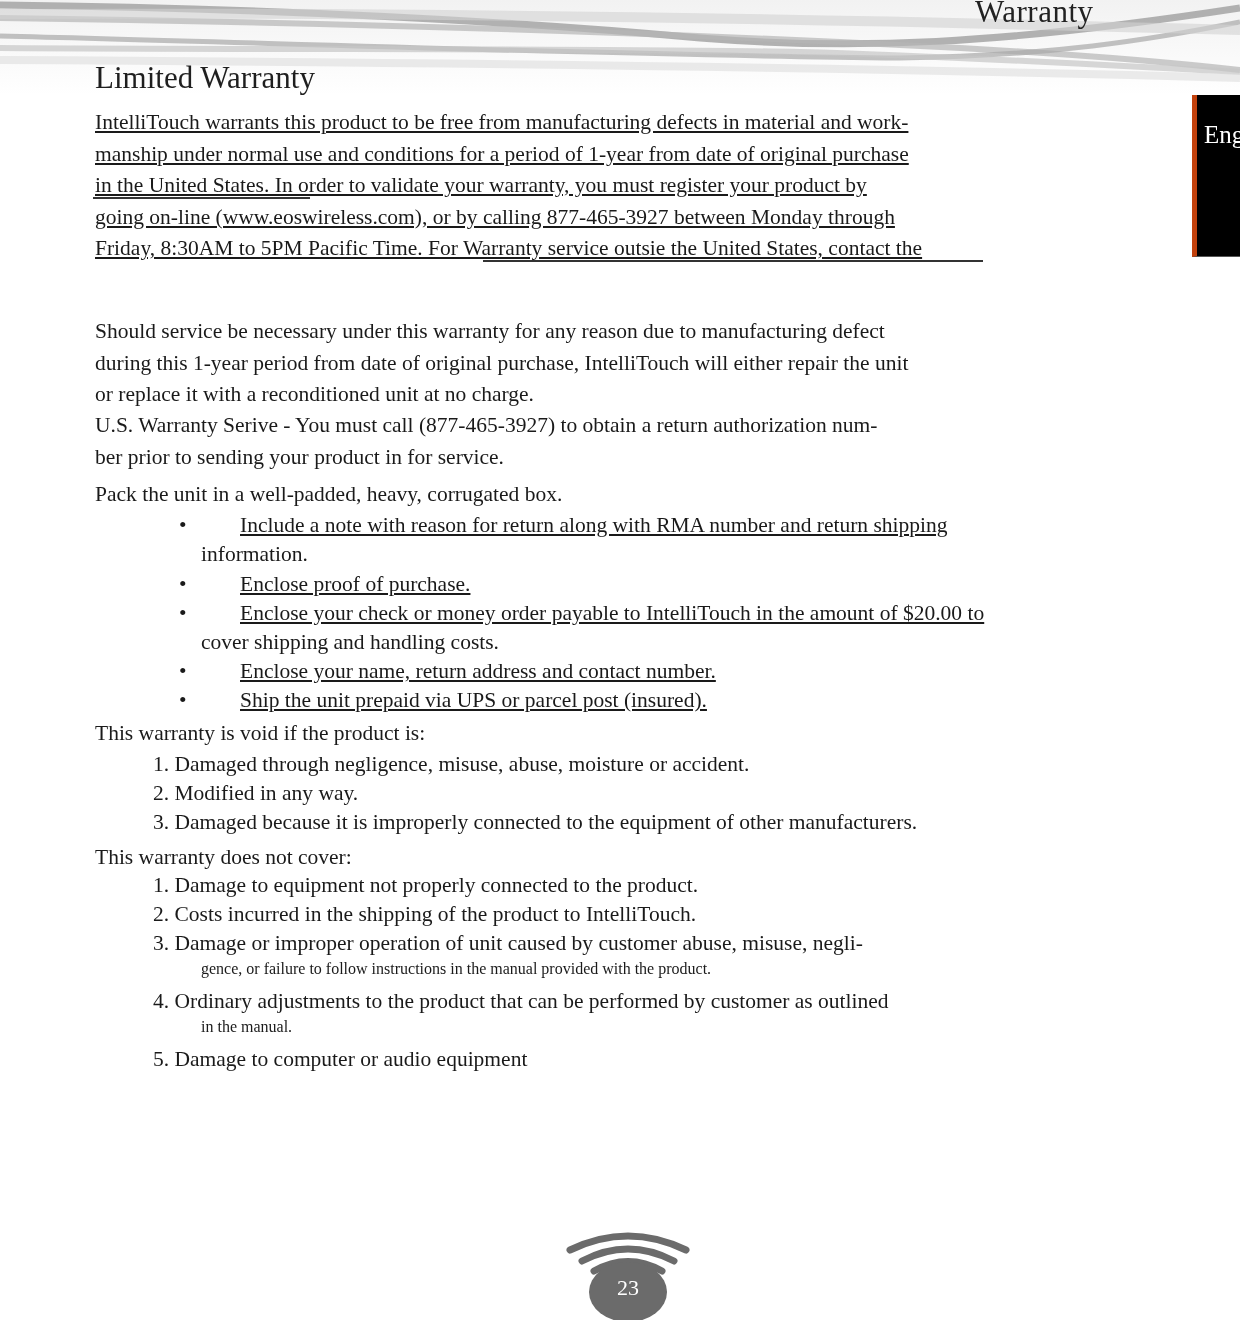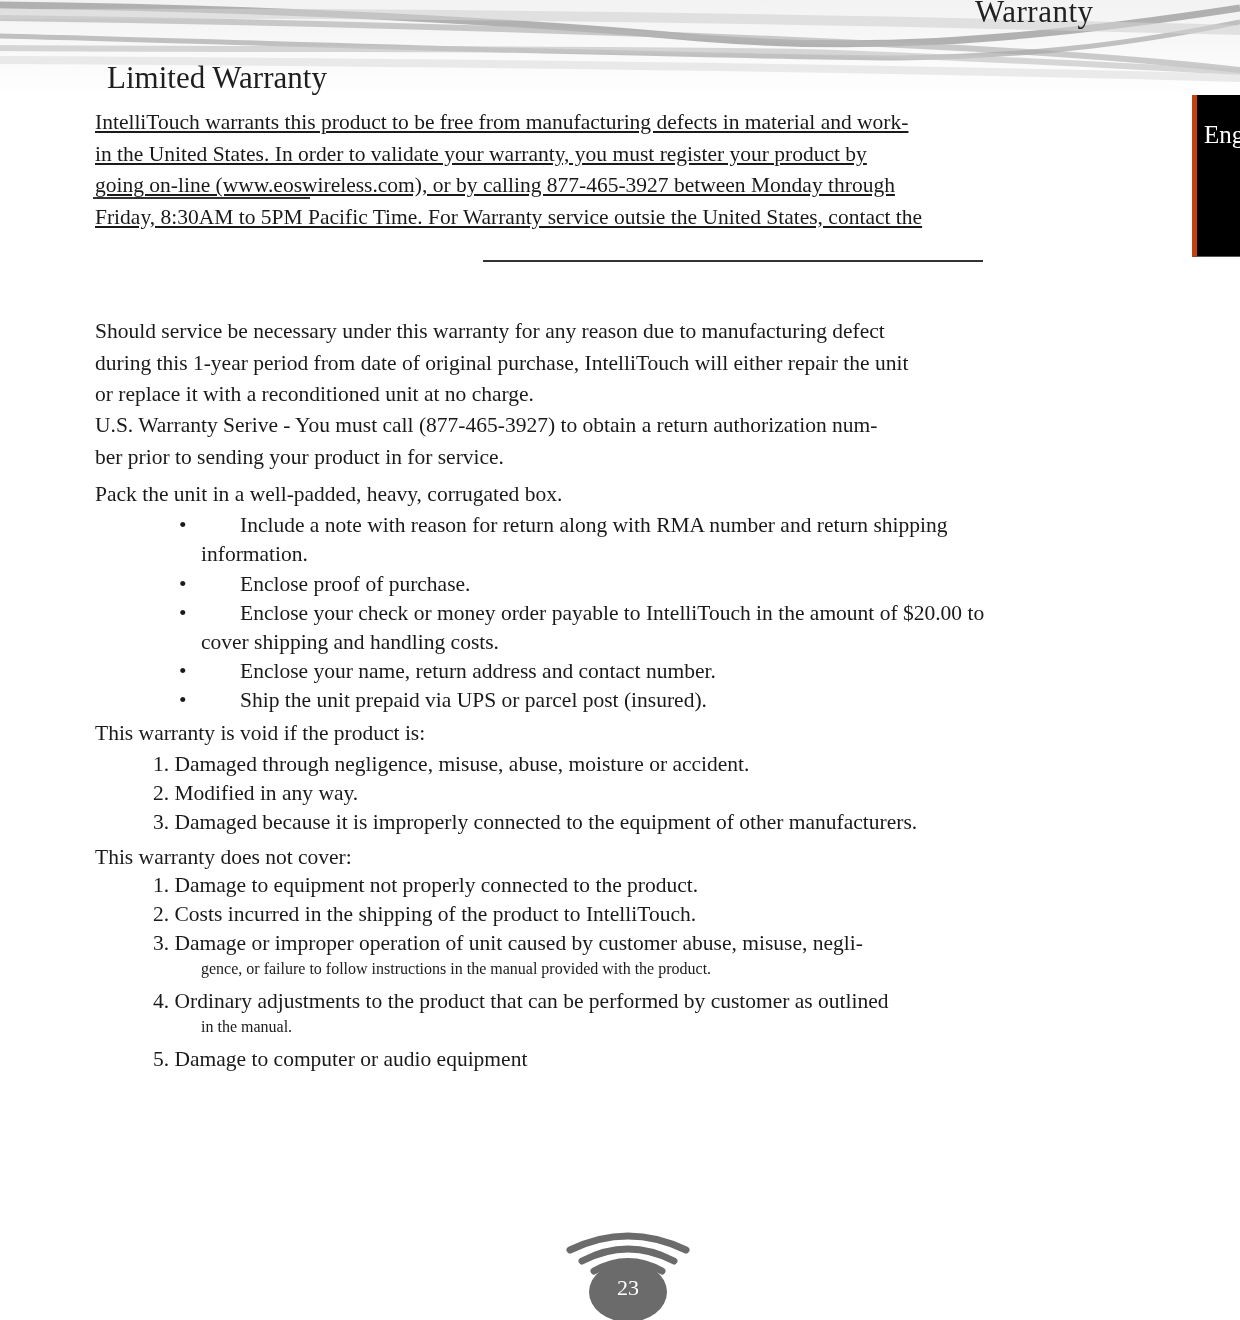--- a/index.html
+++ b/index.html
@@ -17,30 +17,30 @@
   }
   .lang-tab {
     position: absolute; left: 1192px; top: 95px; width: 48px; height: 161px;
     background: #000; color: #fff; overflow: hidden;
     border-left: 5px solid #c2410c; border-bottom: 1px solid #555;
   }
   .lang-tab span {
     position: absolute; left: 7px; top: 26px; font-size: 25px; white-space: nowrap;
   }
   .page-title {
-    position: absolute; left: 95px; top: 60px; font-size: 31px; color: #1e1e1e; margin-left: 12px;
+    position: absolute; left: 95px; top: 60px; font-size: 31px; color: #1e1e1e;
   }
   .p {
     position: absolute; left: 95px; font-size: 21.5px; line-height: 31.5px; white-space: nowrap;
   }
   .line { display: block; height: 31.5px; }
   .ul { position: absolute; height: 2px; background: #333; }
   .bullet-row { position: absolute; left: 95px; font-size: 21.5px; white-space: nowrap; height: 29px; }
   .bullet-dot { position: absolute; left: 84px; top: 0; }
-  .bullet-text { position: absolute; left: 145px; top: 0; }
+  .bullet-text { position: absolute; left: 145px; top: 0; text-decoration: underline; }
   .bullet-cont { position: absolute; left: 106px; top: 0; }
   .num-row { position: absolute; left: 153px; font-size: 21.5px; white-space: nowrap; }
   .num-cont { position: absolute; left: 201px; font-size: 16px; white-space: nowrap; }
   .footer-logo { position: absolute; left: 566px; top: 1228px; width: 124px; height: 92px; }
   .page-num {
     position: absolute; left: 586px; top: 1275px; width: 84px; text-align: center;
     color: #ffffff; font-size: 22px;
   }
 </style>
 </head>
@@ -66,20 +66,21 @@
 </div>
 
 <div class="lang-tab">
   <span>Eng</span>
 </div>
 
 <div class="page-title">Limited Warranty</div>
 
 <div class="p" style="top:107px;text-decoration:underline;">
   <span class="line">IntelliTouch warrants this product to be free from manufacturing defects in material and work-</span>
+  <span class="line">manship under normal use and conditions for a period of 1-year from date of original purchase</span>
   <span class="line">in the United States. In order to validate your warranty, you must register your product by</span>
   <span class="line">going on-line (www.eoswireless.com), or by calling 877-465-3927 between Monday through</span>
   <span class="line">Friday, 8:30AM to 5PM Pacific Time. For Warranty service outsie the United States, contact the</span>
 </div>
 <div class="ul" style="left:93px; top:197px; width:217px;"></div>
 <div class="ul" style="left:483px; top:260px; width:500px;"></div>
 
 <div class="p" style="top:316px;">
   <span class="line">Should service be necessary under this warranty for any reason due to manufacturing defect</span>
   <span class="line">during this 1-year period from date of original purchase, IntelliTouch will either repair the unit</span>

